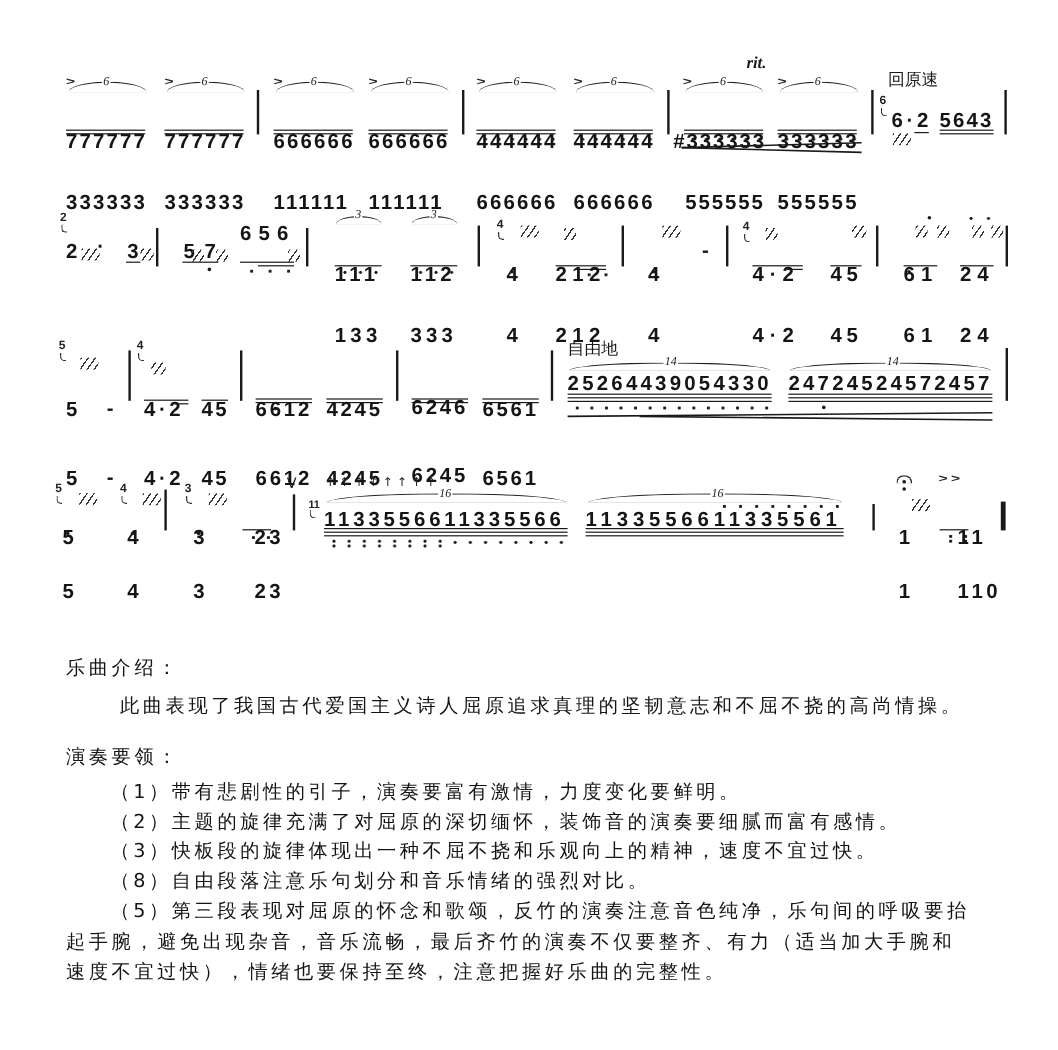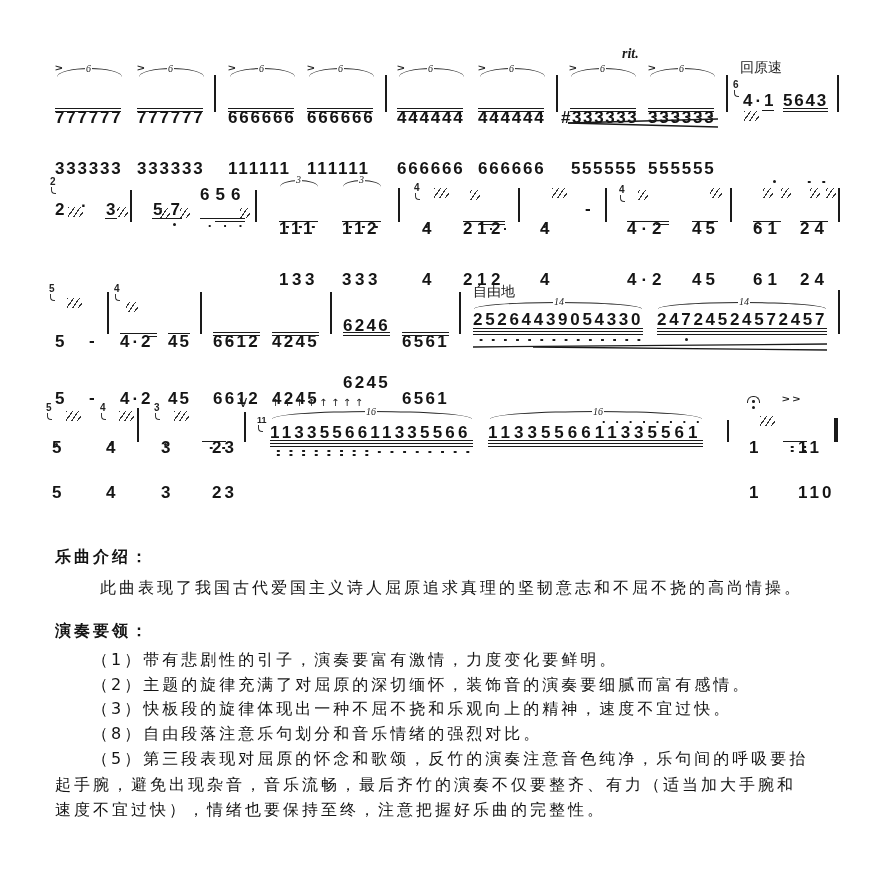--- a/index.html
+++ b/index.html
@@ -24,21 +24,21 @@
   .tl{position:absolute;font-family:"Liberation Serif",serif;font-style:italic;font-size:10px;line-height:10px;background:#fff;padding:0 1px;color:#222;}
   .acc{position:absolute;font-family:"Liberation Sans",sans-serif;font-weight:700;font-size:13px;line-height:13px;transform:scaleY(.7);color:#222;white-space:pre;}
   .hatch{position:absolute;width:15px;height:10px;background:repeating-linear-gradient(-55deg,transparent 0 2.4px,#333 2.4px 3.5px,transparent 3.5px 4.8px);}
   .mark{position:absolute;font-family:"DejaVu Sans",sans-serif;font-size:14px;line-height:16px;white-space:pre;color:#1a1a1a;}
   .rit{position:absolute;font-family:"Liberation Serif",serif;font-style:italic;font-weight:700;font-size:14px;line-height:14px;color:#1a1a1a;}
   .dotsm{position:absolute;width:3px;height:3px;border-radius:50%;background:#1a1a1a;}
   .arrows{position:absolute;font-family:"DejaVu Sans",sans-serif;font-size:10px;line-height:10px;letter-spacing:3.6px;white-space:pre;color:#222;}
   .ferm{position:absolute;width:11px;height:6px;border:1.3px solid #222;border-bottom:none;border-radius:6px 6px 0 0;}
   .ferm::after{content:"";position:absolute;left:4px;top:3px;width:2.5px;height:2.5px;border-radius:50%;background:#222;}
   .txt{position:absolute;font-family:"DejaVu Sans",sans-serif;font-size:16px;line-height:20px;letter-spacing:3px;white-space:pre;color:#141414;}
-  .txt.b{font-weight:700;}
+  .txt.b{font-weight:400;}
   svg{position:absolute;overflow:visible;}
 </style>
 </head>
 <body>
 
 <div class="page">
 
   <div>
 
     <span class="acc" style="left:55px;top:61px">&gt;</span>
@@ -126,21 +126,21 @@
 
     <svg style="left:568px;top:117px" width="152" height="12">
       <line x1="0" y1="6" x2="150" y2="2" stroke="#1a1a1a" stroke-width="1.3"></line>
       <line x1="0" y1="6" x2="150" y2="10" stroke="#1a1a1a" stroke-width="1.3"></line>
     </svg>
 
     <div class="bar" style="left:726px;top:75px;height:37px"></div>
 
     <span class="mark" style="left:740px;top:59px">回原速</span>
     <span class="gr" style="left:733px;top:80px">6</span>
-    <span class="n" style="left:743px;top:92px;letter-spacing:3px">4·1</span>
+    <span class="n" style="left:743px;top:92px;letter-spacing:3px">6·2</span>
     <div class="hatch" style="left:744px;top:111px"></div>
     <div class="u" style="left:762px;top:110px;width:12px"></div>
     <span class="n" style="left:783px;top:92px;letter-spacing:1.8px">5643</span>
     <div class="u2" style="left:783px;top:108px;width:45px"></div>
 
     <div class="bar" style="left:837px;top:75px;height:37px"></div>
   </div>
 
   <div>
     <span class="gr" style="left:50px;top:177px">2</span>
@@ -279,21 +279,21 @@
     </div>
     <div class="u2" style="left:213px;top:332px;width:47px"></div>
     <div class="dotsm" style="left:228px;top:339px"></div>
     <div class="grp lh19" style="left:272px;top:294px;letter-spacing:2.3px">
       <span class="r">4245</span>
       <span class="r">4245</span>
     </div>
     <div class="u2" style="left:272px;top:332px;width:47px"></div>
     <div class="bar" style="left:330px;top:292px;height:42px"></div>
 
-    <div class="grp lh19" style="left:343px;top:278px;letter-spacing:2.3px">
+    <div class="grp lh19" style="left:343px;top:292px;letter-spacing:2.3px">
       <span class="r">6246</span>
       <span class="r">6245</span>
     </div>
     <div class="u2" style="left:343px;top:332px;width:47px"></div>
     <div class="grp lh19" style="left:402px;top:294px;letter-spacing:2.3px">
       <span class="r">6561</span>
       <span class="r">6561</span>
     </div>
     <div class="u2" style="left:402px;top:332px;width:47px"></div>
     <div class="bar" style="left:459px;top:292px;height:42px"></div>

